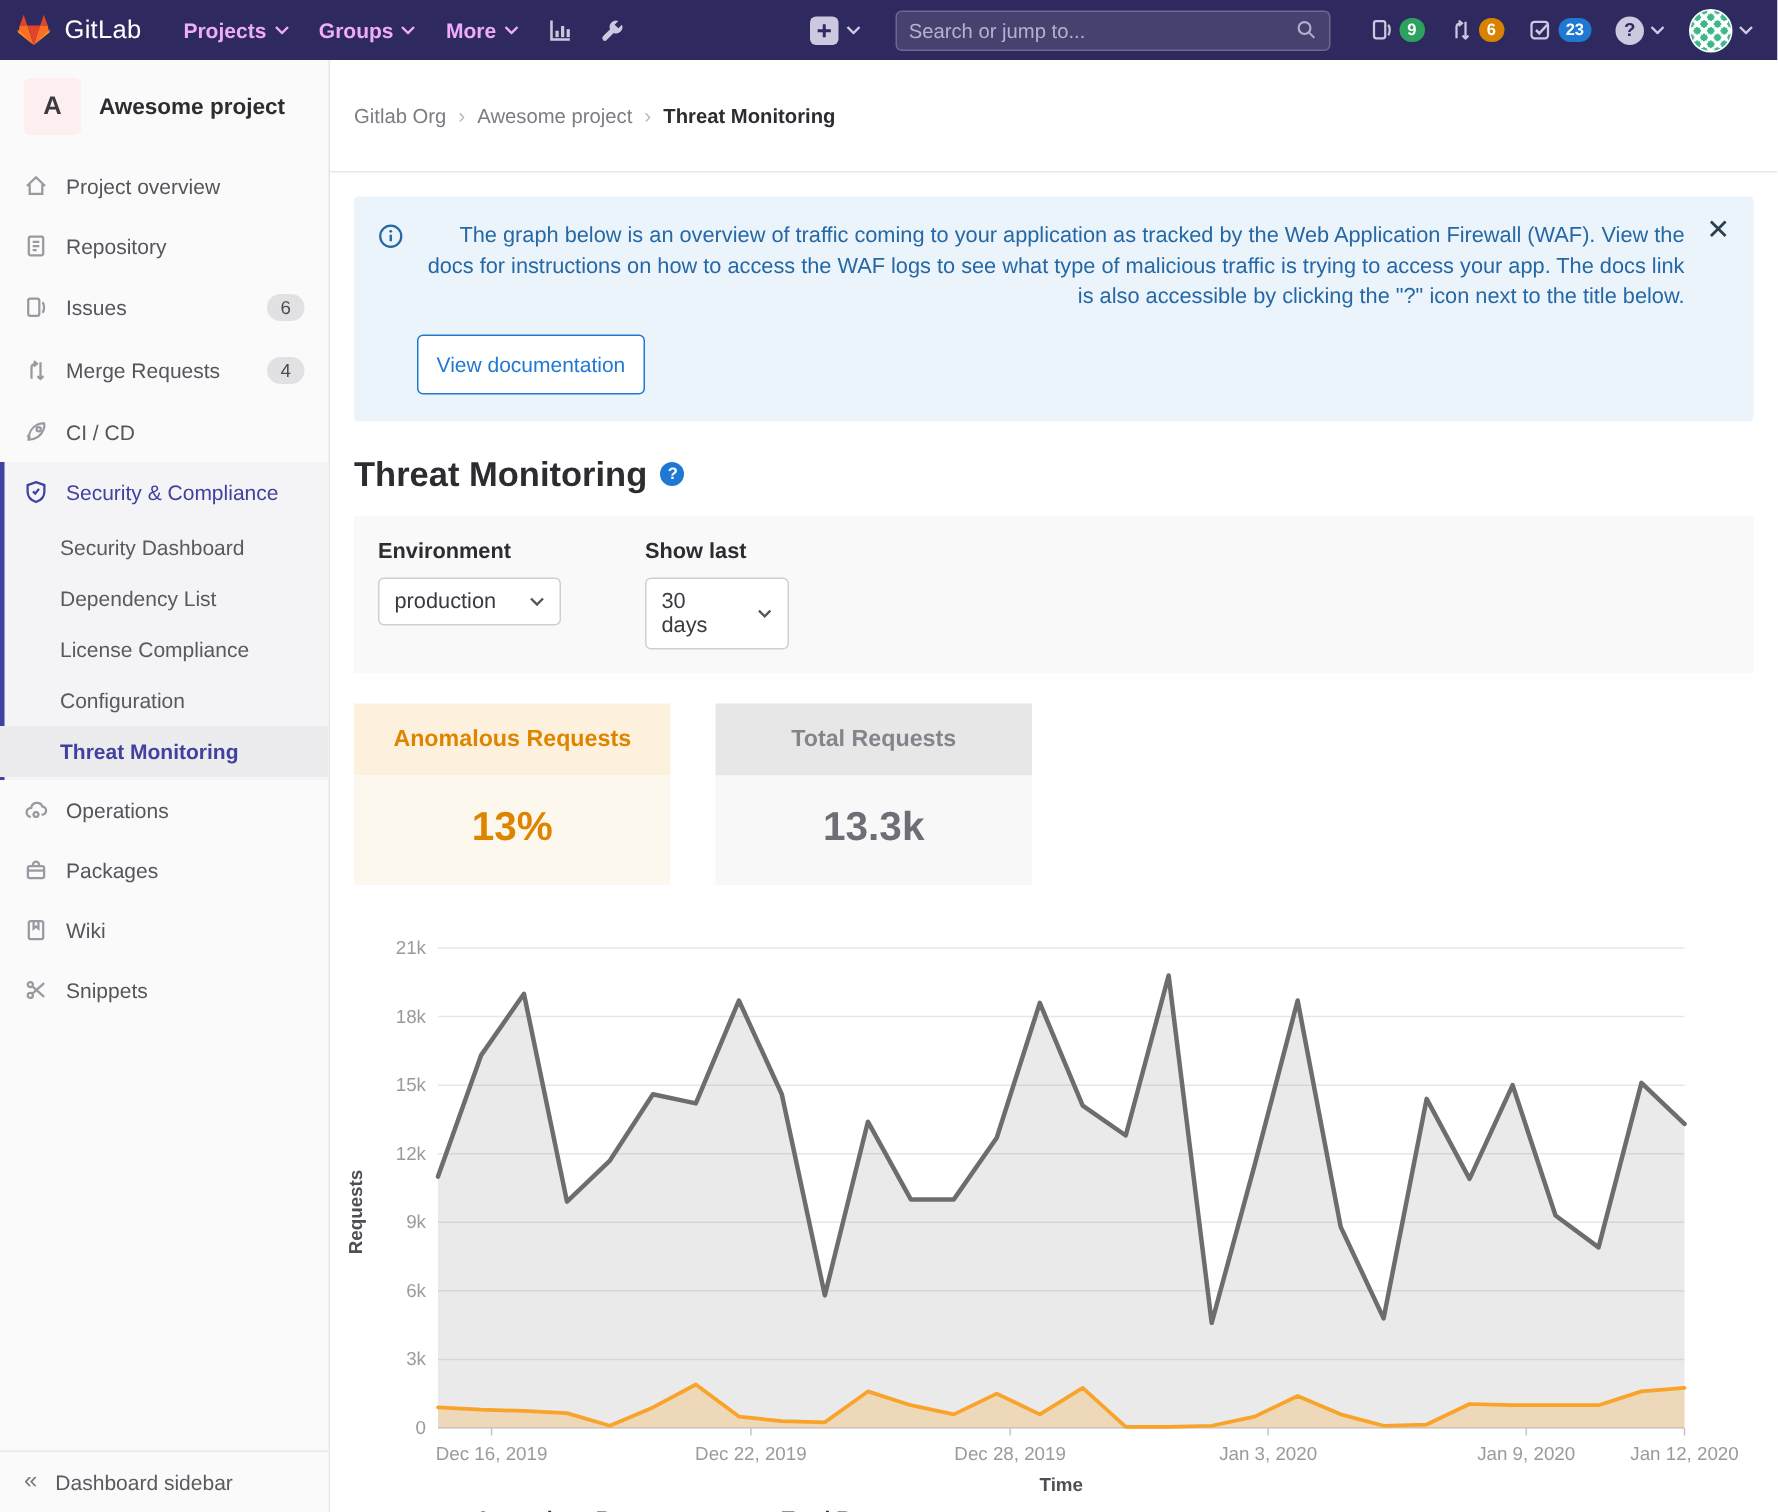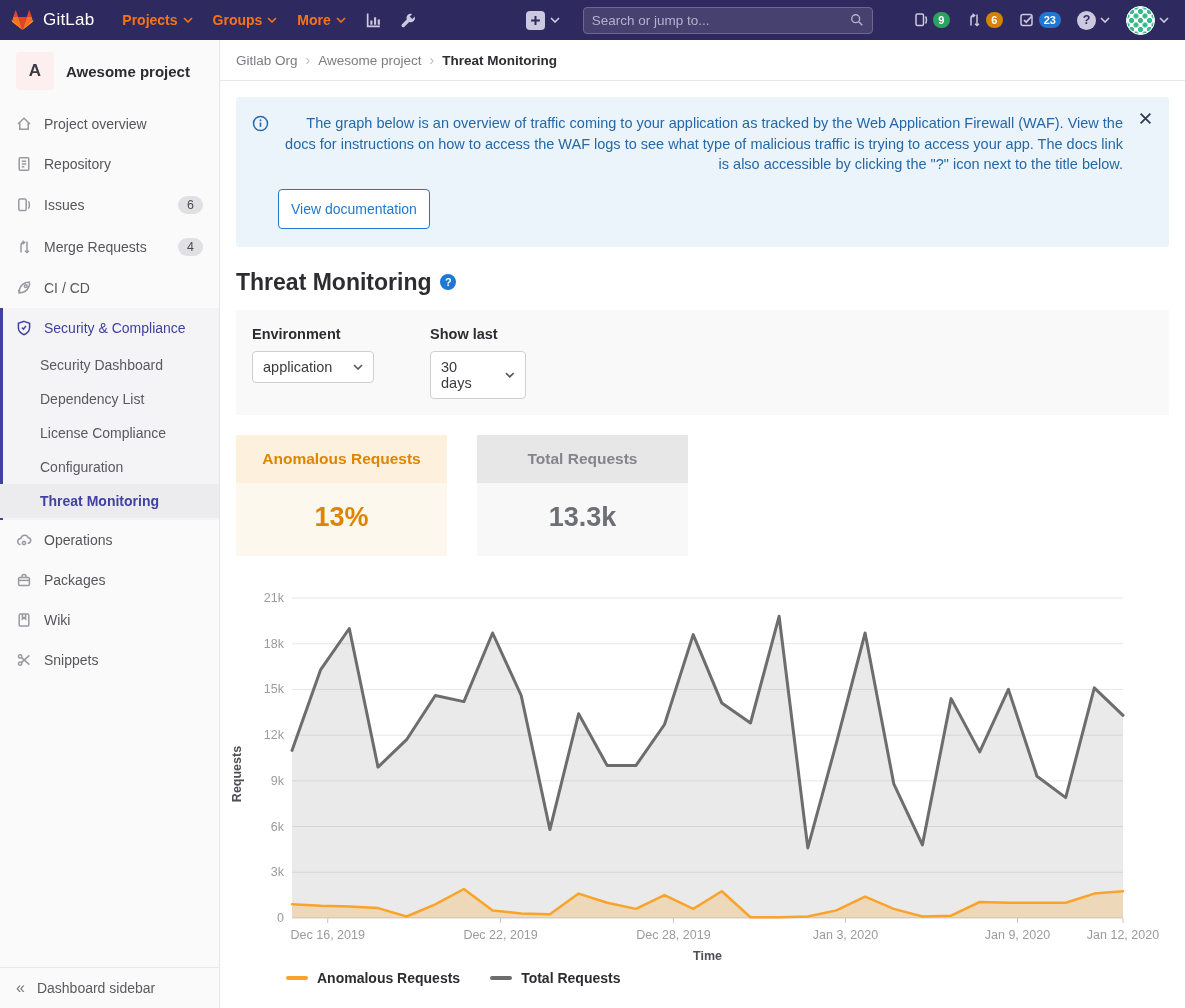--- a/index.html
+++ b/index.html
@@ -11,27 +11,27 @@
     --stat-orange:#de8500; --chart-orange:#f9a32a; --chart-gray:#6d6d6d;
     --badge-green:#2da160; --badge-orange:#d78200; --badge-blue:#1f78d1;
   }
 
   
   .navbar { height:40px; background:var(--navbar-bg); display:flex; align-items:center;
     padding:0 16px 0 10px; color:#cfcbe3; }
   .brand { display:flex; align-items:center; gap:8px; margin-right:18px; cursor:pointer; }
   .brand-name { color:#fff; font-weight:400; font-size:17px; letter-spacing:.2px; }
   .nav-menu { display:flex; align-items:center; gap:5px; font-weight:700; font-size:14px;
-    padding:0 10px; height:40px; cursor:pointer; color:#f97316; }
+    padding:0 10px; height:40px; cursor:pointer; color:#f0abfc; }
   .nav-icon-btn { padding:0 9px; height:40px; display:flex; align-items:center; cursor:pointer; }
   .nav-spacer { flex:1; }
   .chev { width:10px; height:6px; }
   .chev path { stroke:currentColor; stroke-width:1.6; fill:none; }
   .searchbox { width:290px; height:27px; background:#474170; border:1px solid #6d678f;
-    border-radius:4px; display:flex; align-items:center; padding:0 8px; margin-right:32px; }
+    border-radius:4px; display:flex; align-items:center; padding:0 8px; margin-right:18px; }
   .searchbox input { flex:1; background:transparent; border:none; outline:none;
     color:#e8e6f2; font-size:13.5px; font-family:inherit; }
   .searchbox input::placeholder { color:#b5b0ce; }
   .count-group { display:flex; align-items:center; gap:4px; padding:0 8px; cursor:pointer; }
   .pill { min-width:17px; height:16px; border-radius:8px; color:#fff; font-size:11px;
     font-weight:700; display:flex; align-items:center; justify-content:center; padding:0 5px; }
   .pill.green{ background:var(--badge-green);} .pill.orange{ background:var(--badge-orange);}
   .pill.blue{ background:var(--badge-blue);}
   .plusbox { width:19px; height:19px; background:#ccc8e0; border-radius:4px; display:flex;
     align-items:center; justify-content:center; color:#2e2a5f; }
@@ -64,21 +64,21 @@
   .nav-section-active .section-head { color:var(--indigo); font-weight:400; }
   .nav-section-active .section-head .sicon { color:var(--indigo); }
   .sub-item { padding:9px 16px 9px 40px; font-size:14px; color:#59595f; cursor:pointer; }
   .sub-item.active { background:#ececee; color:var(--indigo); font-weight:700; }
   .collapse-bar { position:absolute; bottom:0; left:0; right:0; border-top:1px solid #e8e8e8;
     padding:12px 16px; display:flex; align-items:center; gap:12px; color:#5a5a60;
     cursor:pointer; background:#fafafa; }
   .collapse-caret { color:#77777d; font-size:16px; line-height:1; }
 
   
-  .breadcrumb { padding:12px 16px; border-bottom:1px solid #e7e7e7; font-size:13.5px;
+  .breadcrumb { padding:29px 16px; border-bottom:1px solid #e7e7e7; font-size:13.5px;
     color:#7c7c83; display:flex; align-items:center; gap:8px; }
   .crumb { cursor:pointer; }
   .crumb-sep { color:#b9b9bf; font-size:14px; }
   .crumb.current { color:#2c2c31; font-weight:700; cursor:default; }
 
   
   .alert { margin:16px; background:#ebf4fb; border-radius:3px; padding:16px;
     color:var(--alert-blue); position:relative; }
   .alert-row { display:flex; gap:9px; padding-right:30px; font-size:14.5px; line-height:1.42;text-align:right; }
   .info-icon { flex-shrink:0; margin-top:2px; }
@@ -368,21 +368,21 @@
 
     <div class="page-title-row">
       <h2 class="page-title">Threat Monitoring</h2>
       <span class="title-help">?</span>
     </div>
 
     <div class="filter-panel">
       <div>
         <div class="filter-label">Environment</div>
         <div class="select env">
-          <span>application</span>
+          <span>production</span>
           <svg class="chev" viewBox="0 0 10 6">
               <path d="M1 1 L5 5 L9 1"></path>
             </svg>
         </div>
       </div>
       <div>
         <div class="filter-label">Show last</div>
         <div class="select days">
           <span>30 days</span>
           <svg class="chev" viewBox="0 0 10 6">

